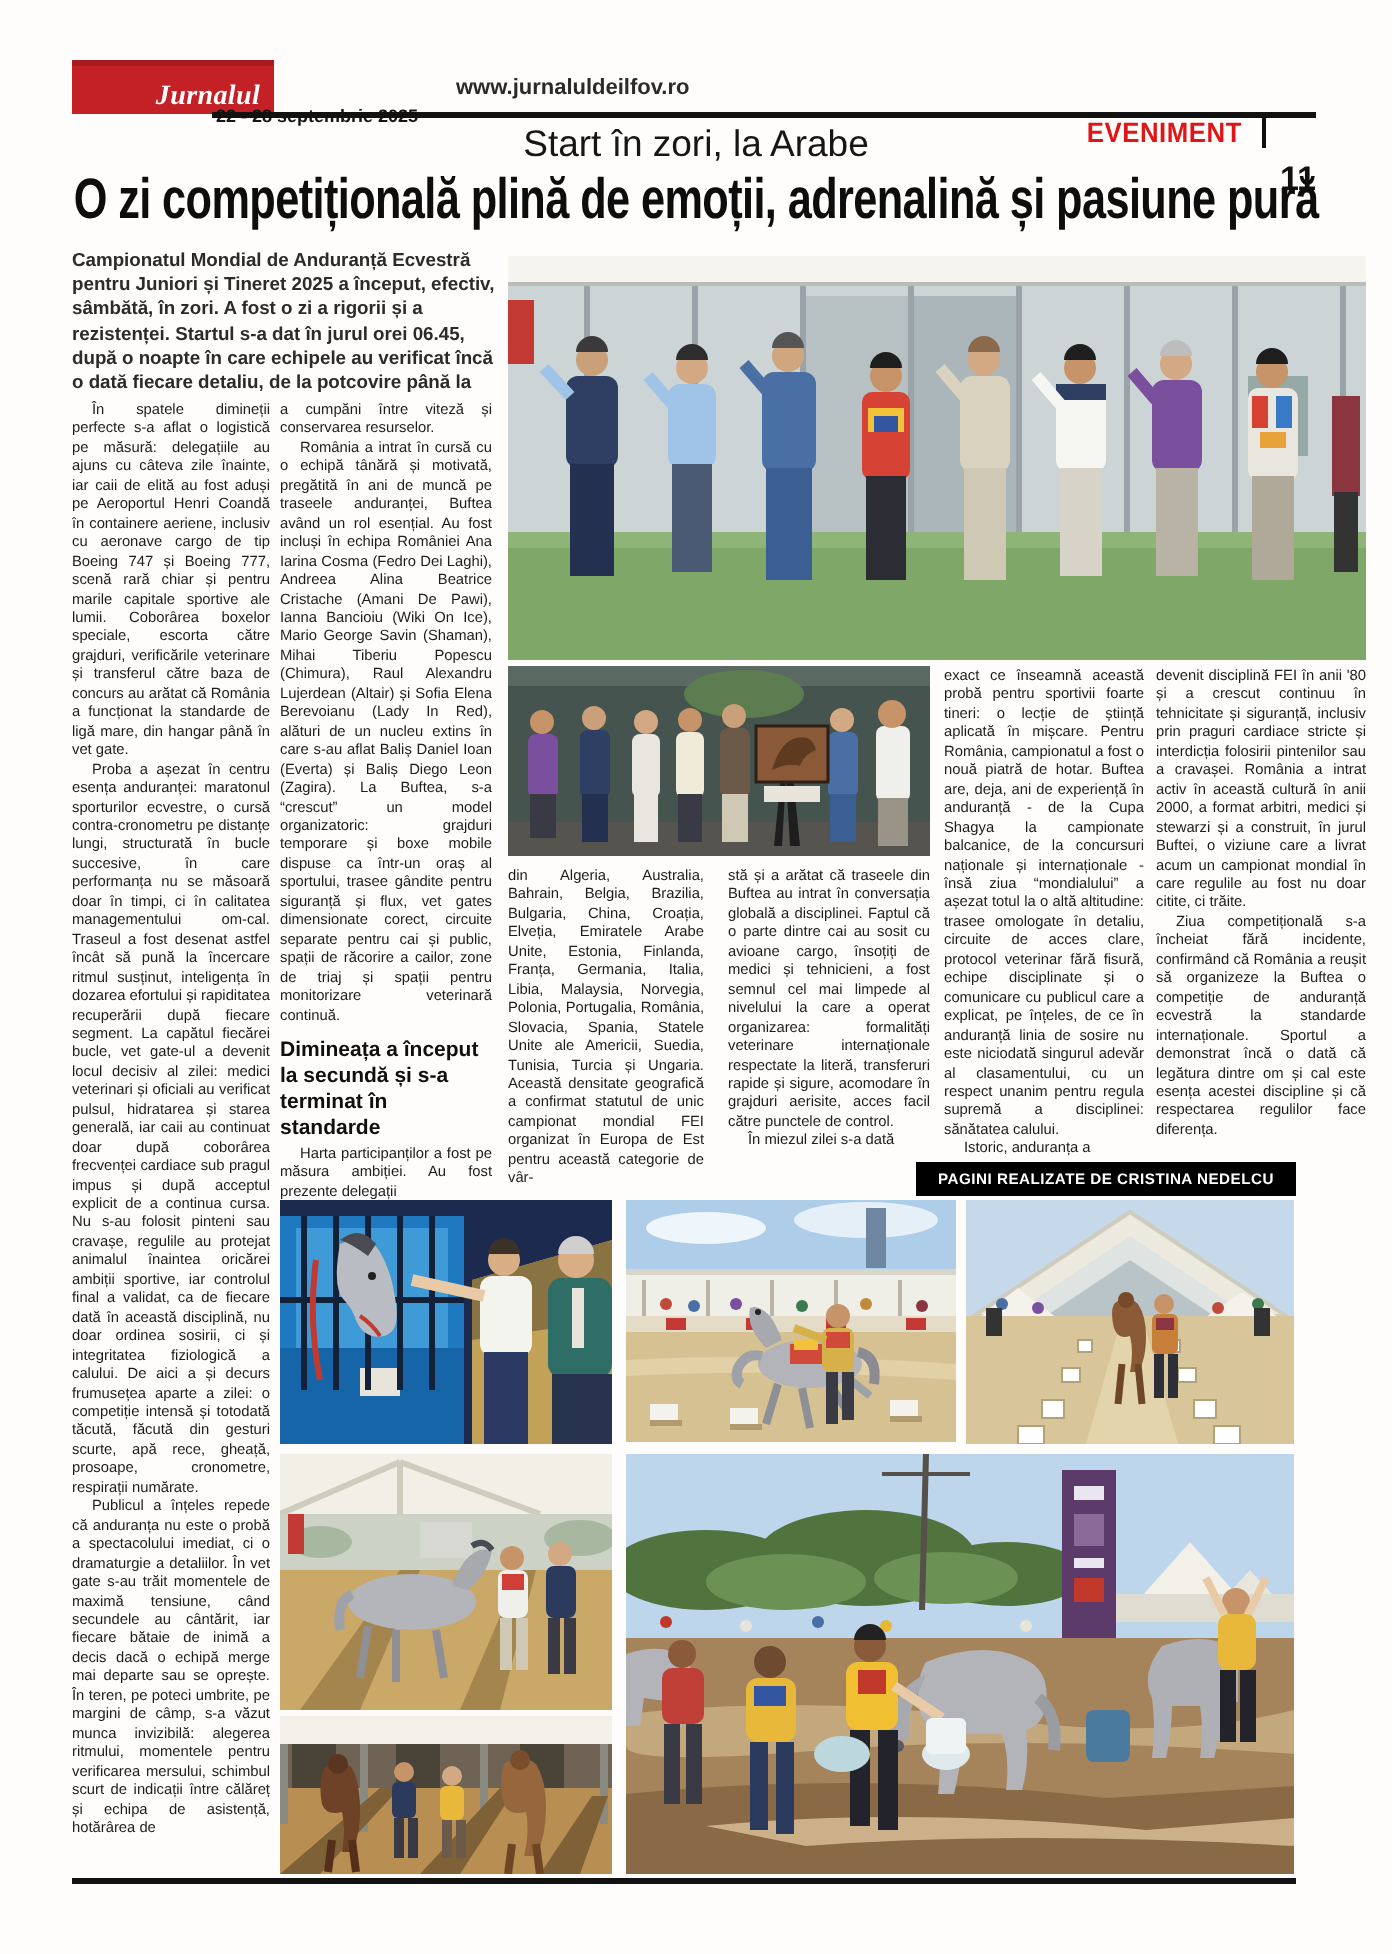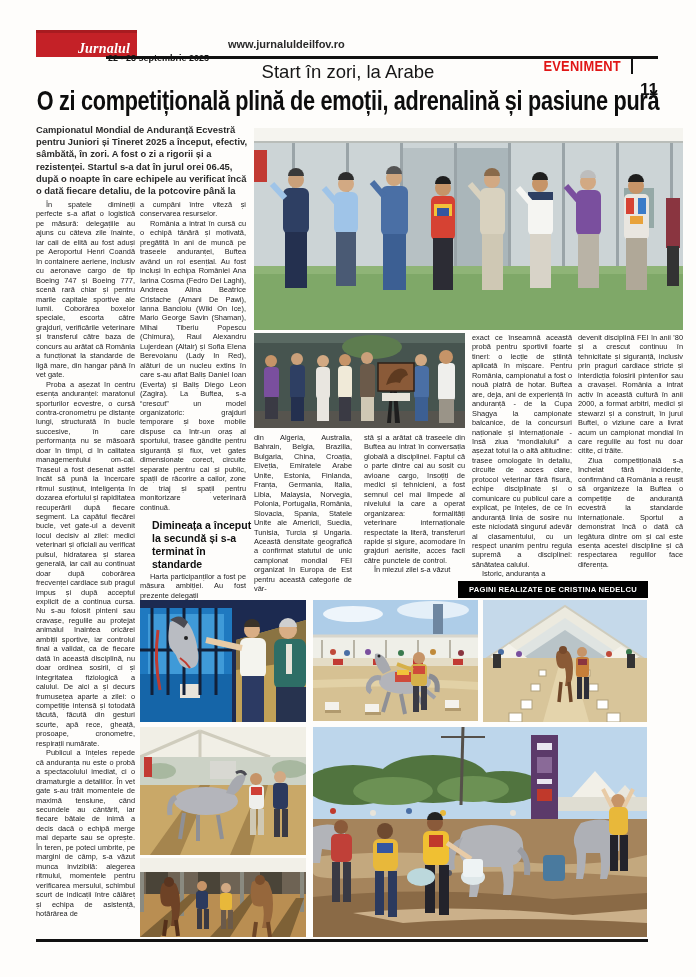--- a/index.html
+++ b/index.html
@@ -60,32 +60,32 @@
   <div class="abs col" style="left:36px;top:200px;width:99px;height:737px;">
     <p class="ind">În spatele dimineții perfecte s-a aflat o logistică pe măsură: delegațiile au ajuns cu câteva zile înainte, iar caii de elită au fost aduși pe Aeroportul Henri Coandă în containere aeriene, inclusiv cu aeronave cargo de tip Boeing 747 și Boeing 777, scenă rară chiar și pentru marile capitale sportive ale lumii. Coborârea boxelor speciale, escorta către grajduri, verificările veterinare și transferul către baza de concurs au arătat că România a funcționat la standarde de ligă mare, din hangar până în vet gate.</p>
     <p class="ind">Proba a așezat în centru esența anduranței: maratonul sporturilor ecvestre, o cursă contra-cronometru pe distanțe lungi, structurată în bucle succesive, în care performanța nu se măsoară doar în timpi, ci în calitatea managementului om-cal. Traseul a fost desenat astfel încât să pună la încercare ritmul susținut, inteligența în dozarea efortului și rapiditatea recuperării după fiecare segment. La capătul fiecărei bucle, vet gate-ul a devenit locul decisiv al zilei: medici veterinari și oficiali au verificat pulsul, hidratarea și starea generală, iar caii au continuat doar după coborârea frecvenței cardiace sub pragul impus și după acceptul explicit de a continua cursa. Nu s-au folosit pinteni sau cravașe, regulile au protejat animalul înaintea oricărei ambiții sportive, iar controlul final a validat, ca de fiecare dată în această disciplină, nu doar ordinea sosirii, ci și integritatea fiziologică a calului. De aici a și decurs frumusețea aparte a zilei: o competiție intensă și totodată tăcută, făcută din gesturi scurte, apă rece, gheață, prosoape, cronometre, respirații numărate.</p>
     <p class="ind">Publicul a înțeles repede că anduranța nu este o probă a spectacolului imediat, ci o dramaturgie a detaliilor. În vet gate s-au trăit momentele de maximă tensiune, când secundele au cântărit, iar fiecare bătaie de inimă a decis dacă o echipă merge mai departe sau se oprește. În teren, pe poteci umbrite, pe margini de câmp, s-a văzut munca invizibilă: alegerea ritmului, momentele pentru verificarea mersului, schimbul scurt de indicații între călăreț și echipa de asistență, hotărârea de</p>
   </div>
 
   <div class="abs col" style="left:140px;top:200px;width:106px;height:317px;">
     <p>a cumpăni între viteză și conservarea resurselor.</p>
     <p class="ind">România a intrat în cursă cu o echipă tânără și motivată, pregătită în ani de muncă pe traseele anduranței, Buftea având un rol esențial. Au fost incluși în echipa României Ana Iarina Cosma (Fedro Dei Laghi), Andreea Alina Beatrice Cristache (Amani De Pawi), Ianna Bancioiu (Wiki On Ice), Mario George Savin (Shaman), Mihai Tiberiu Popescu (Chimura), Raul Alexandru Lujerdean (Altair) și Sofia Elena Berevoianu (Lady In Red), alături de un nucleu extins în care s-au aflat Baliș Daniel Ioan (Everta) și Baliș Diego Leon (Zagira). La Buftea, s-a “crescut” un model organizatoric: grajduri temporare și boxe mobile dispuse ca într-un oraș al sportului, trasee gândite pentru siguranță și flux, vet gates dimensionate corect, circuite separate pentru cai și public, spații de răcorire a cailor, zone de triaj și spații pentru monitorizare veterinară continuă.</p>
   </div>
-  <div class="abs subhead" style="left:140px;top:519px;width:106px;height:52px;margin-left:12px;">Dimineața a început la secundă și s-a terminat în standarde</div>
+  <div class="abs subhead" style="left:140px;top:519px;width:106px;height:52px;">Dimineața a început la secundă și s-a terminat în standarde</div>
   <div class="abs col" style="left:140px;top:572px;width:106px;height:29px;">
     <p class="ind">Harta participanților a fost pe măsura ambiției. Au fost prezente delegații</p>
   </div>
 
   <div class="abs col" style="left:254px;top:433px;width:98px;height:164px;">
     <p>din Algeria, Australia, Bahrain, Belgia, Brazilia, Bulgaria, China, Croația, Elveția, Emiratele Arabe Unite, Estonia, Finlanda, Franța, Germania, Italia, Libia, Malaysia, Norvegia, Polonia, Portugalia, România, Slovacia, Spania, Statele Unite ale Americii, Suedia, Tunisia, Turcia și Ungaria. Această densitate geografică a confirmat statutul de unic campionat mondial FEI organizat în Europa de Est pentru această categorie de vâr-</p>
   </div>
 
   <div class="abs col" style="left:364px;top:433px;width:101px;height:164px;">
     <p>stă și a arătat că traseele din Buftea au intrat în conversația globală a disciplinei. Faptul că o parte dintre cai au sosit cu avioane cargo, însoțiți de medici și tehnicieni, a fost semnul cel mai limpede al nivelului la care a operat organizarea: formalități veterinare internaționale respectate la literă, transferuri rapide și sigure, acomodare în grajduri aerisite, acces facil către punctele de control.</p>
-    <p class="ind">În miezul zilei s-a văzut</p>
+    <p class="ind">În miezul zilei s-a dată</p>
   </div>
 
   <div class="abs col" style="left:472px;top:333px;width:100px;height:246px;">
     <p>exact ce înseamnă această probă pentru sportivii foarte tineri: o lecție de știință aplicată în mișcare. Pentru România, campionatul a fost o nouă piatră de hotar. Buftea are, deja, ani de experiență în anduranță - de la Cupa Shagya la campionate balcanice, de la concursuri naționale și internaționale - însă ziua “mondialului” a așezat totul la o altă altitudine: trasee omologate în detaliu, circuite de acces clare, protocol veterinar fără fisură, echipe disciplinate și o comunicare cu publicul care a explicat, pe înțeles, de ce în anduranță linia de sosire nu este niciodată singurul adevăr al clasamentului, cu un respect unanim pentru regula supremă a disciplinei: sănătatea calului.</p>
     <p class="ind">Istoric, anduranța a</p>
   </div>
 
   <div class="abs col" style="left:578px;top:333px;width:105px;height:246px;">
     <p>devenit disciplină FEI în anii '80 și a crescut continuu în tehnicitate și siguranță, inclusiv prin praguri cardiace stricte și interdicția folosirii pintenilor sau a cravașei. România a intrat activ în această cultură în anii 2000, a format arbitri, medici și stewarzi și a construit, în jurul Buftei, o viziune care a livrat acum un campionat mondial în care regulile au fost nu doar citite, ci trăite.</p>
     <p class="ind">Ziua competițională s-a încheiat fără incidente, confirmând că România a reușit să organizeze la Buftea o competiție de anduranță ecvestră la standarde internaționale. Sportul a demonstrat încă o dată că legătura dintre om și cal este esența acestei discipline și că respectarea regulilor face diferența.</p>

